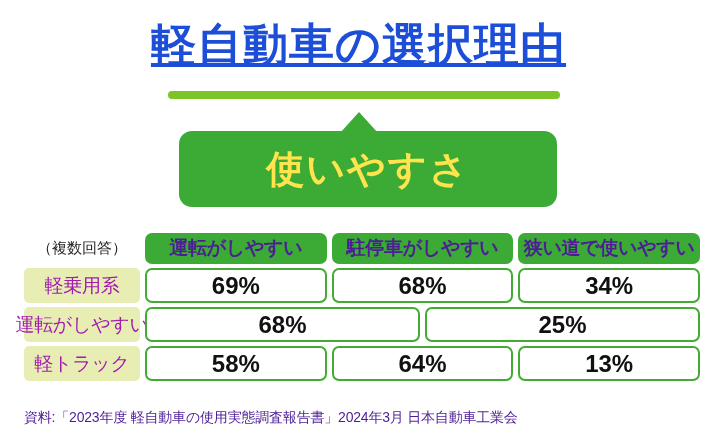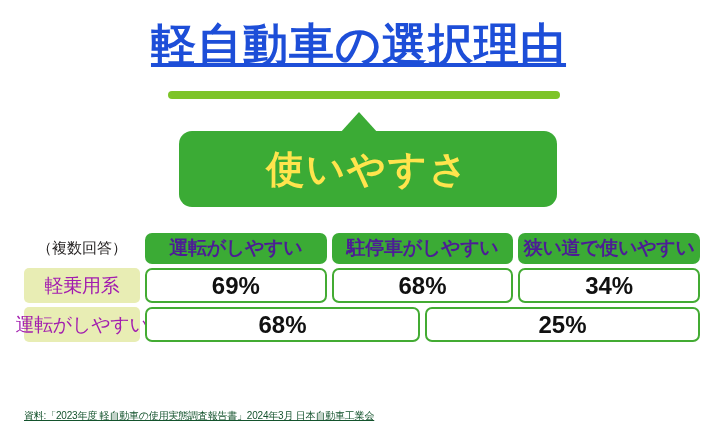--- a/index.html
+++ b/index.html
@@ -163,25 +163,24 @@
     font-weight: bold;
     color: #111111;
     white-space: nowrap;
   }
 
   
   .source-line {
     position: absolute;
     left: 24px;
     top: 409px;
-    font-size: 10px;
-    color: #14532d;
+    font-size: 14px;
+    color: #4c1d95;
     white-space: nowrap;
     letter-spacing: -0.2px;
-    text-decoration: underline;
   }
 </style>
 </head>
 <body>
 
 <div class="title-block">
   <span class="title-text">軽自動車の選択理由</span>
 </div>
 <div class="title-rule"></div>
 
@@ -229,16 +228,30 @@
       <span class="row-label-text">運転がしやすい</span>
     </div>
     <div class="c-data">
       <span class="value-text">68%</span>
     </div>
     <div class="c-data">
       <span class="value-text">25%</span>
     </div>
   </div>
 
+  <div class="t-row body-row">
+    <div class="c-label">
+      <span class="row-label-text">軽トラック</span>
+    </div>
+    <div class="c-data">
+      <span class="value-text">58%</span>
+    </div>
+    <div class="c-data">
+      <span class="value-text">64%</span>
+    </div>
+    <div class="c-data">
+      <span class="value-text">13%</span>
+    </div>
+  </div>
 
 </div>
 
 <div class="source-line">資料:「2023年度 軽自動車の使用実態調査報告書」2024年3月 日本自動車工業会</div>
 
 </body></html>

